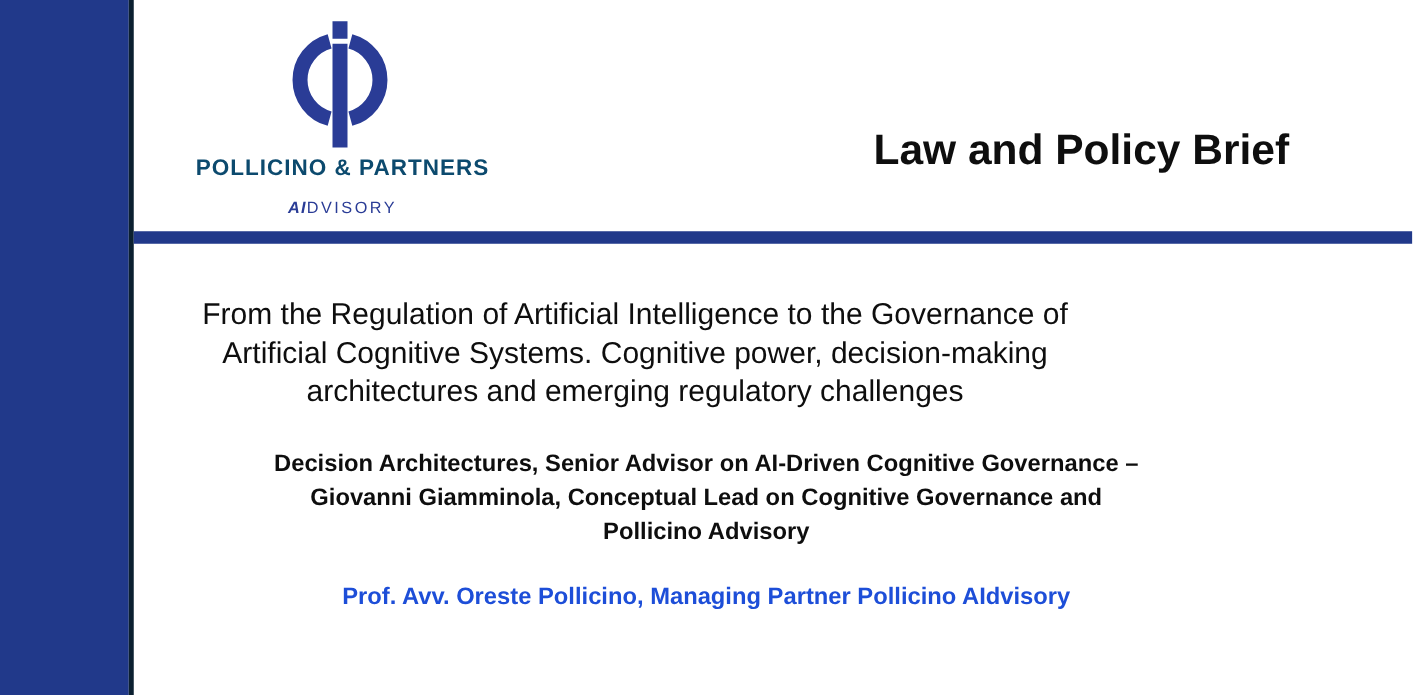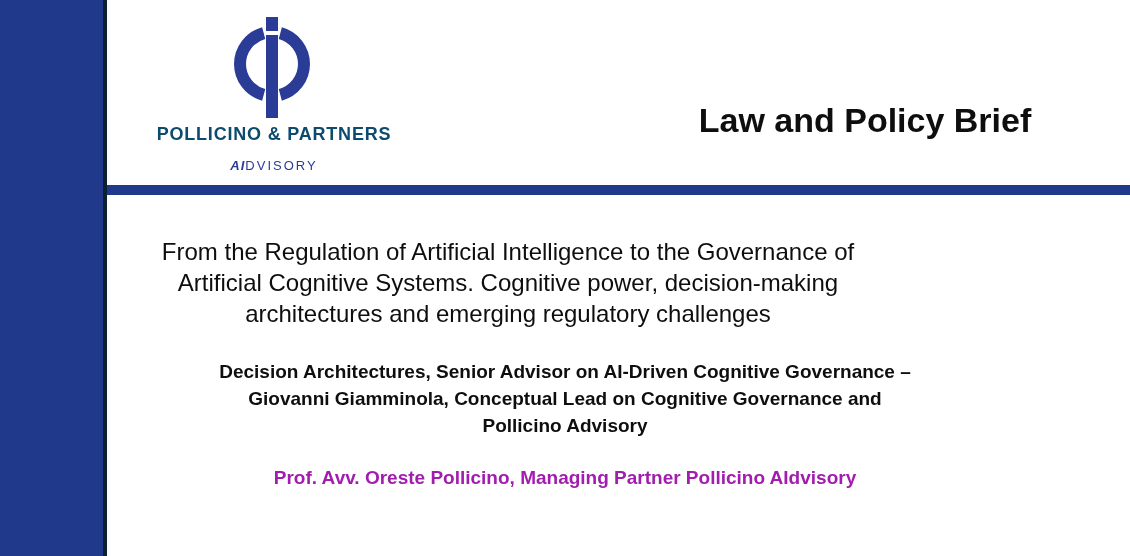--- a/index.html
+++ b/index.html
@@ -105,21 +105,21 @@
     font-weight: 700;
     font-size: 19px;
     line-height: 27px;
   }
   
   .author-secondary {
     position: absolute;
     left: 0; top: 466px;
     width: 1130px;
     text-align: center;
-    color: #a21caf;
+    color: #1d4ed8;
     font-weight: 700;
     font-size: 19px;
     line-height: 24px;
   }
 </style>
 </head>
 <body>
 
 <div class="page">
 

